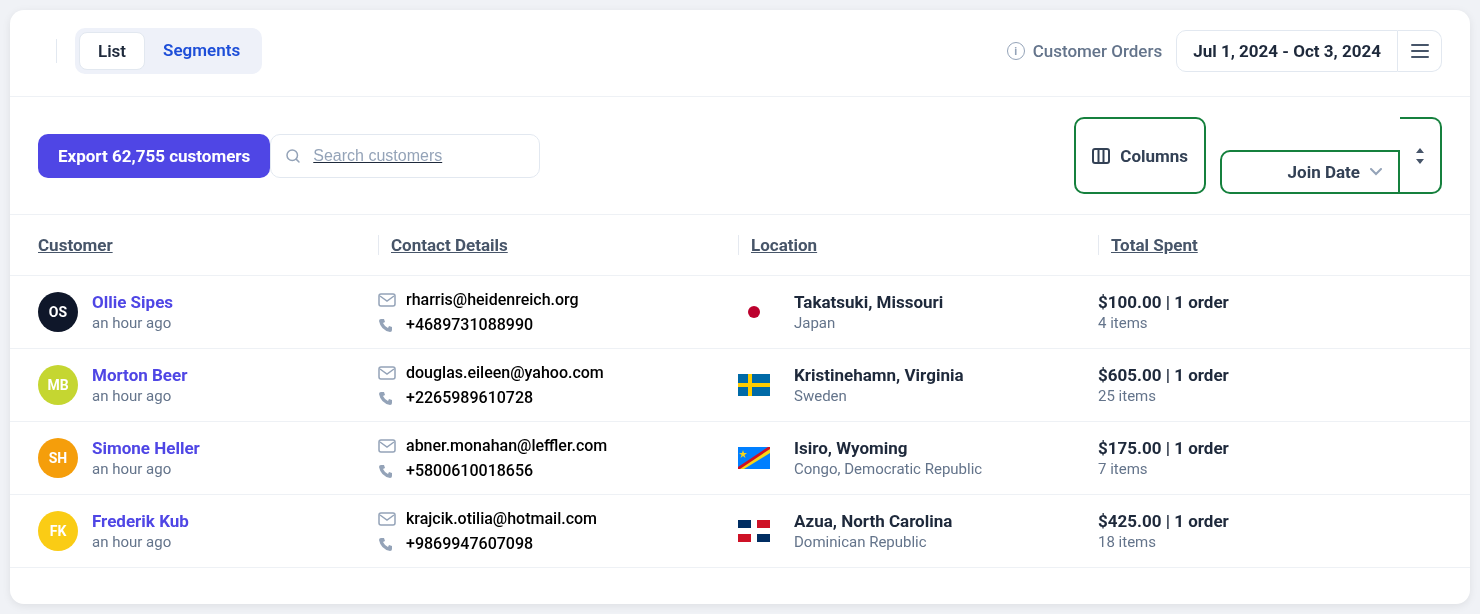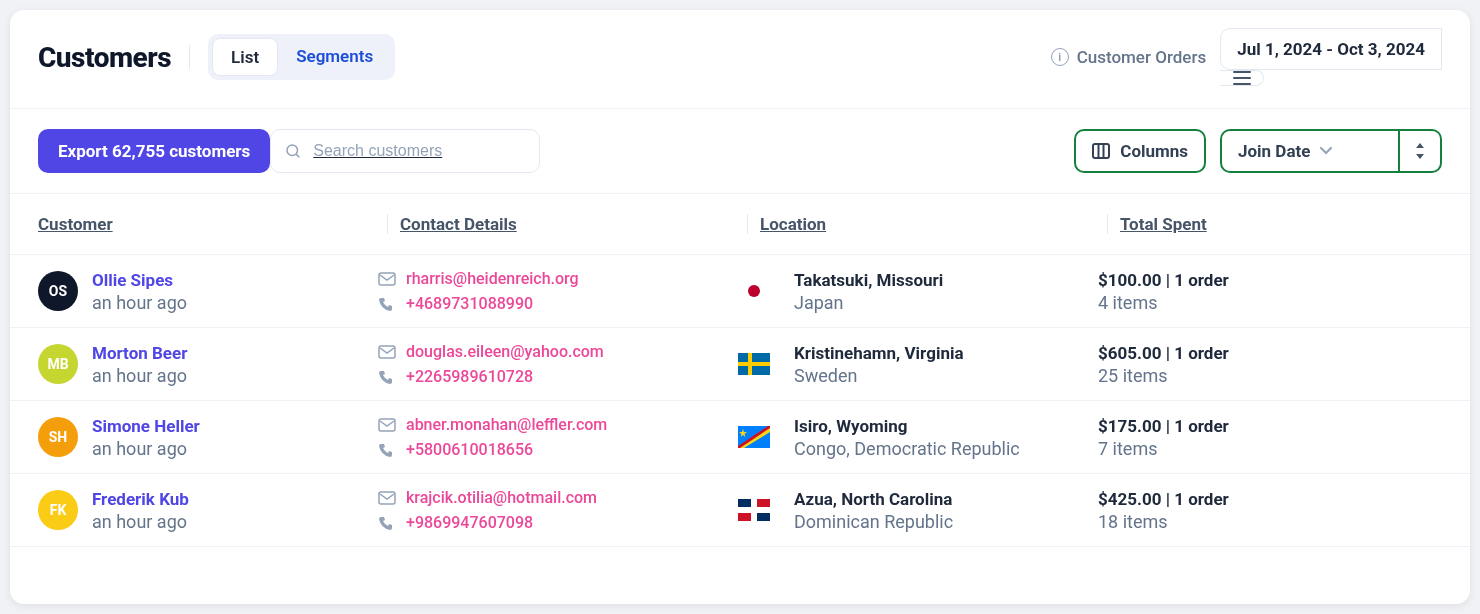--- a/index.html
+++ b/index.html
@@ -76,21 +76,20 @@
   display: inline-flex;
   align-items: center;
   justify-content: center;
   font-size: 11px;
   font-weight: 700;
   color: #94a3b8;
 }
 .date-group {
   display: flex;
   align-items: stretch;
-  flex-direction: column;
 }
 .date-range {
   border: 1px solid #e2e8f0;
   border-radius: 10px 0 0 10px;
   padding: 10px 16px;
   font-size: 17px;
   font-weight: 700;
   color: #1e293b;
   background: #fff;
   cursor: pointer;
@@ -157,21 +156,22 @@
   color: #334155;
   cursor: pointer;
   background: #fff;
 }
 .sort-group {
   display: flex;
 }
 .sort-group .outline-btn:first-child {
   border-radius: 10px 0 0 10px;
   width: 180px;
-  justify-content: flex-start;
+  justify-content: flex-end;
+  margin-top: 33px;
 }
 .sort-group .outline-btn:last-child {
   border-radius: 0 10px 10px 0;
   border-left: none;
   width: 42px;
   justify-content: center;
   padding: 10px 0;
 }
 .table-header {
   display: grid;
@@ -182,21 +182,20 @@
 }
 .th {
   font-size: 17px;
   font-weight: 700;
   color: #475569;
   padding-left: 12px;
   text-decoration: underline;
 }
 .th:not(:first-child) {
   border-left: 1px solid #e5e9f0;
-  margin-left: 9px;
 }
 .th:first-child { padding-left: 0; }
 .row {
   display: grid;
   grid-template-columns: 340px 360px 360px 1fr;
   padding: 14px 28px;
   border-bottom: 1px solid #eef1f5;
   align-items: center;
 }
 .cell { padding-right: 12px; }
@@ -215,31 +214,31 @@
   font-size: 14px;
   font-weight: 700;
 }
 .customer-name {
   color: #4f46e5;
   font-size: 17px;
   font-weight: 700;
 }
 .muted {
   color: #64748b;
-  font-size: 18px;
+  font-size: 15px;
   margin-top: 2px;
 }
 .contact-cell .line {
   display: flex;
   align-items: center;
   gap: 10px;
   font-size: 16px;
 }
 .contact-cell .line + .line { margin-top: 6px; }
-.contact-link { color: #ec4899; font-weight: 500; }
+.contact-link { color: #000000; font-weight: 500; }
 .ico { color: #94a3b8; width: 18px; display: flex; align-items: center; }
 .location-cell {
   display: flex;
   align-items: center;
   gap: 24px;
 }
 .flag {
   width: 32px; height: 22px;
   border-radius: 2px;
   display: block;
@@ -256,21 +255,20 @@
   color: #1e293b;
 }
 svg { display: block; }
 </style>
 </head>
 <body>
 
 <div class="card">
 
   <div class="header">
-    <div class="page-title">Customers</div>
     <div class="divider-vert"></div>
     <div class="tabs">
       <div class="tab active">List</div>
       <div class="tab">Segments</div>
     </div>
     <div class="header-right">
       <div class="cust-orders">
         <span class="info-icon">i</span>
         <span>Customer Orders</span>
       </div>

